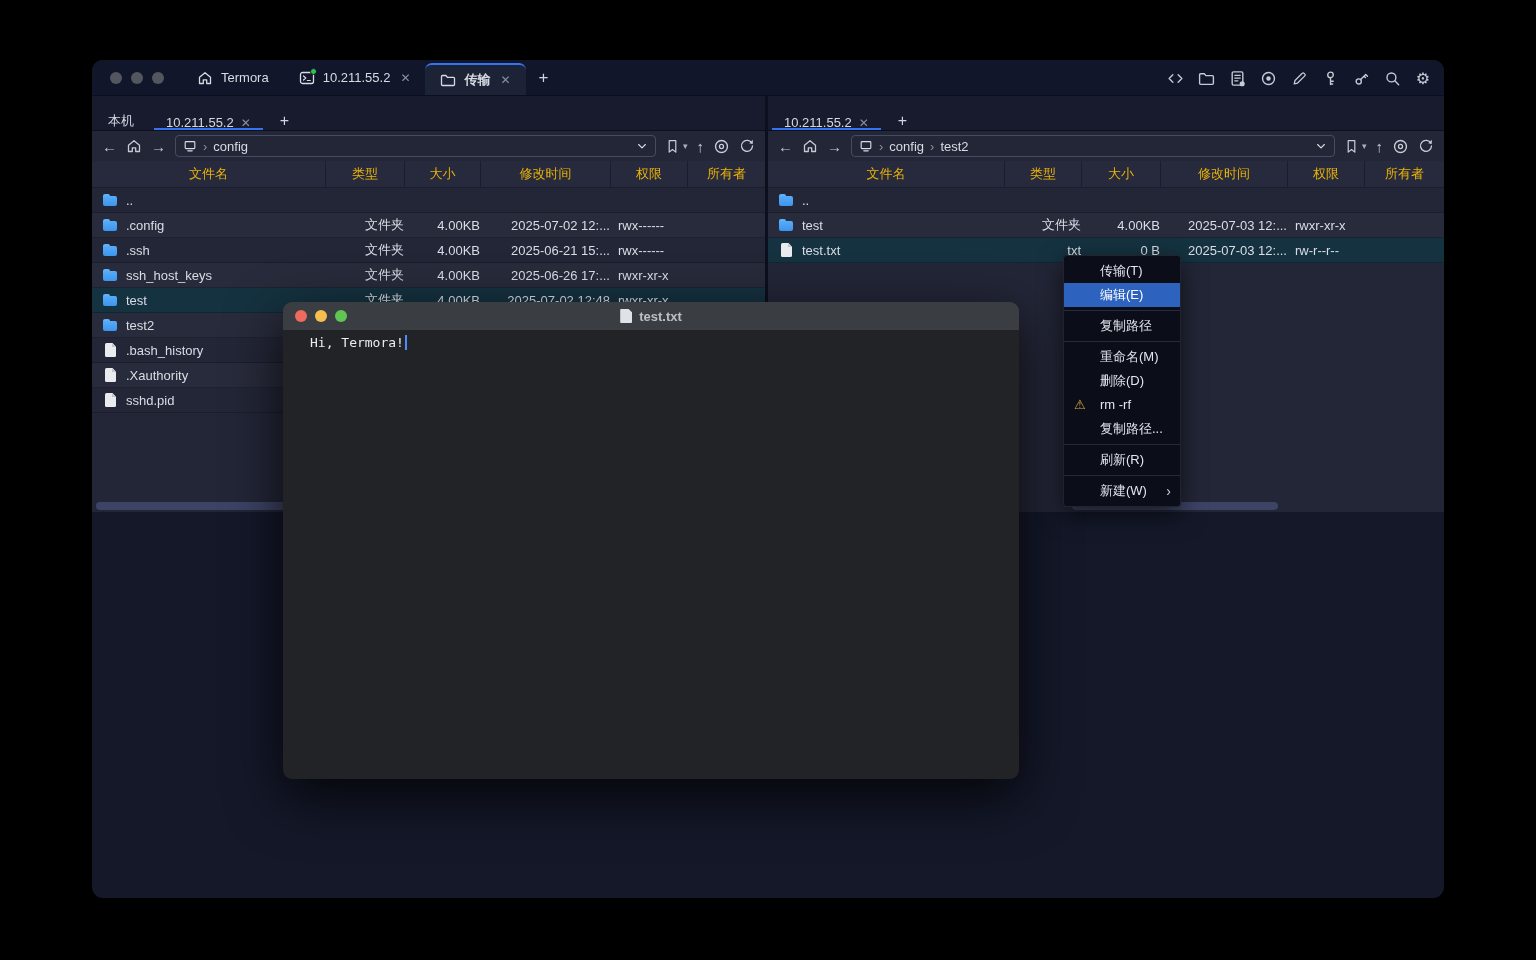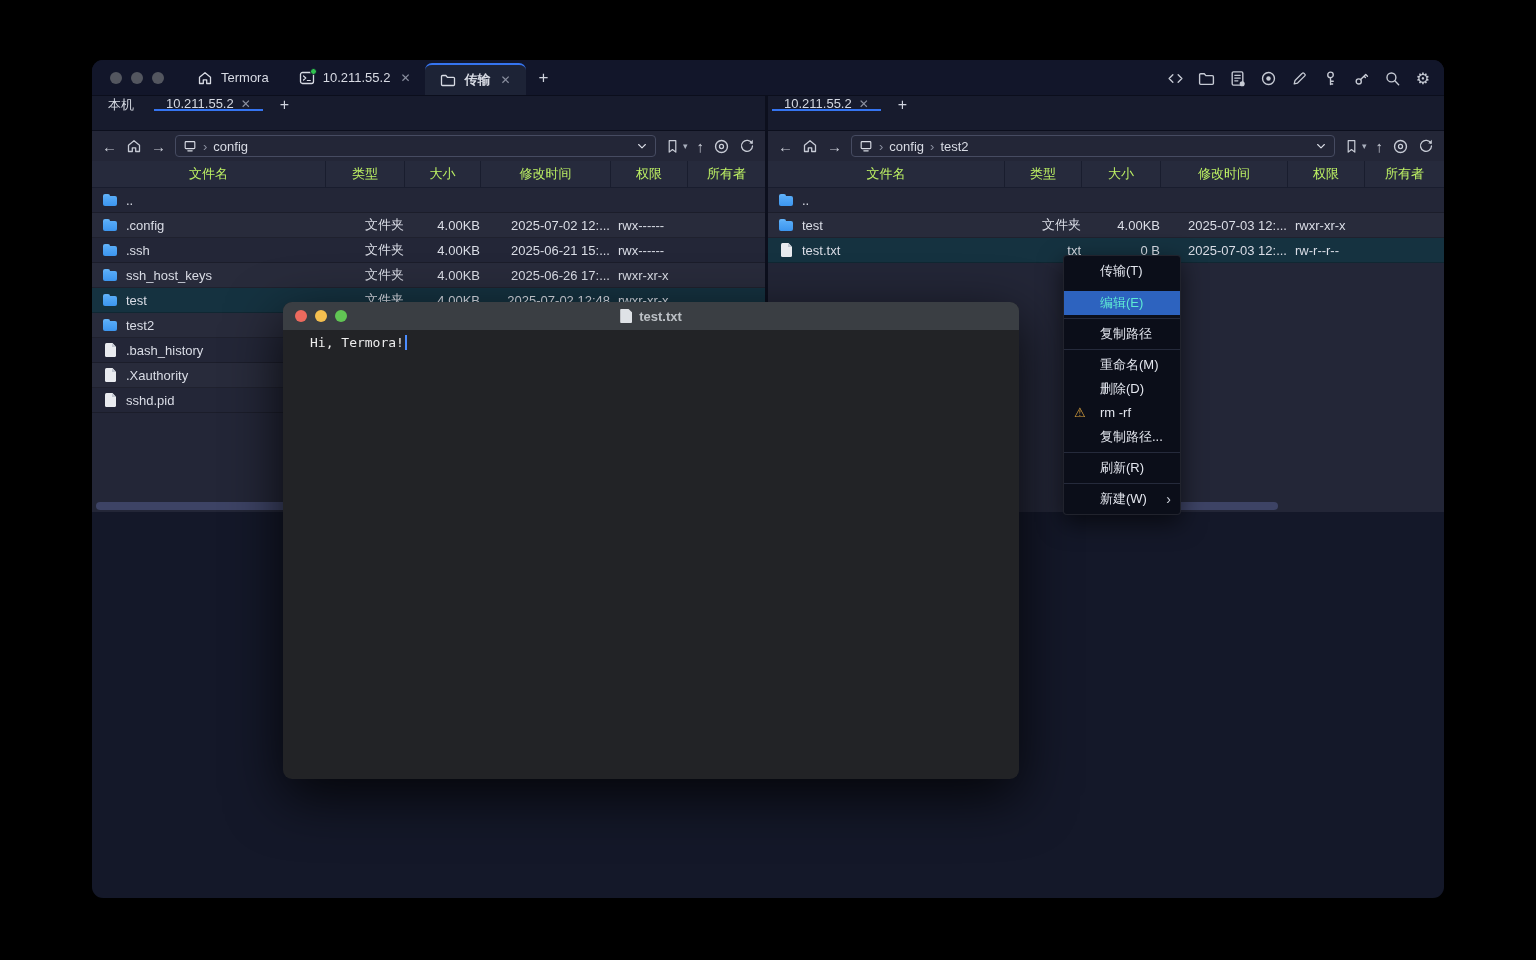--- a/index.html
+++ b/index.html
@@ -24,37 +24,37 @@
   .tb-actions .ic { width:18px; height:18px; display:flex; align-items:center; justify-content:center; }
   svg { display:block; }
 
   
   .panels { position:absolute; top:36px; left:0; width:1352px; height:416px; display:flex; }
   .vdivider { width:3px; background:#0c0f1d; }
   .panel { background:#232637; display:flex; flex-direction:column; position:relative; }
   .panel.left { width:673px; } .panel.right { width:676px; }
 
   .ptabs { height:35px; background:#171b2d; border-bottom:1px solid #0c0f1d;
-           display:flex; align-items:flex-start; }
+           display:flex; align-items:flex-end; }
   .ptab { position:relative; display:flex; align-items:center; gap:7px; padding:0 16px; color:#d5d9e2; }
   .ptab .x { color:#8b90a0; font-size:12px; }
   .ptab.active::after { content:""; position:absolute; left:4px; right:4px; bottom:0;
                         height:2px; background:#3574f0; }
   .ptabs .newtab { font-size:16px; }
 
   .toolbar { height:30px; display:flex; align-items:center; gap:9px; padding:0 10px; color:#c7cbd5; }
   .nav { font-size:15px; line-height:1; color:#c7cbd5; }
   .pathbox { flex:1; height:22px; border:1px solid #464b61; border-radius:4px;
              display:flex; align-items:center; gap:6px; padding:0 7px; color:#d8dbe4; }
   .pathbox .sep { color:#8b90a0; font-size:13px; }
   .pathbox .spacer { flex:1; }
   .bkm { display:flex; align-items:center; gap:3px; }
   .caret { font-size:9px; color:#aab0bd; }
 
-  .thead { height:27px; display:grid; background:#262a3c; color:#bef264;
+  .thead { height:27px; display:grid; background:#262a3c; color:#eab308;
            border-bottom:1px solid #191d2e; }
   .thead > div { display:flex; align-items:center; justify-content:center;
                  border-left:1px solid #191d2e; overflow:hidden; white-space:nowrap; }
   .thead > div:first-child { border-left:none; }
   .grid-l { grid-template-columns:233px 79px 76px 130px 77px 78px; }
   .grid-r { grid-template-columns:236px 77px 79px 127px 77px 80px; }
 
   .rows { position:relative; }
   .frow { height:25px; display:grid; align-items:center; border-bottom:1px solid rgba(0,0,0,.22); }
   .frow:nth-child(even) { background:rgba(255,255,255,.025); }
@@ -87,21 +87,21 @@
   .t-head > div { display:flex; align-items:center; justify-content:center;
                   border-left:1px solid #191d2e; }
   .t-head > div:first-child { border-left:none; }
 
   
   .menu { position:absolute; left:971px; top:195px; width:118px; z-index:60;
           background:#0b0e19; border:1px solid rgba(255,255,255,.09); border-radius:4px;
           padding:3px 0; box-shadow:0 8px 24px rgba(0,0,0,.6); }
   .mi { position:relative; height:24px; line-height:24px; padding-left:36px;
         color:#e3e6ee; white-space:nowrap; }
-  .mi.hl { background:#2d63bf; color:#5eead4;margin-top:8px; }
+  .mi.hl { background:#2d63bf; color:#ffffff; }
   .msep { height:1px; background:#252a3b; margin:3px 0; }
   .mi .warn { position:absolute; left:10px; top:0; color:#dfa53f; font-size:13px; }
   .mi .sub { position:absolute; right:9px; top:0; color:#cfd3dc; font-size:14px; }
 
   
   .editor { position:absolute; left:191px; top:242px; width:736px; height:477px; z-index:50;
             border-radius:9px; overflow:hidden; background:#222326;
             box-shadow:0 18px 55px rgba(0,0,0,.78); }
   .e-title { position:relative; height:28px; background:#3a3e43; display:flex;
              align-items:center; justify-content:center; gap:7px;

